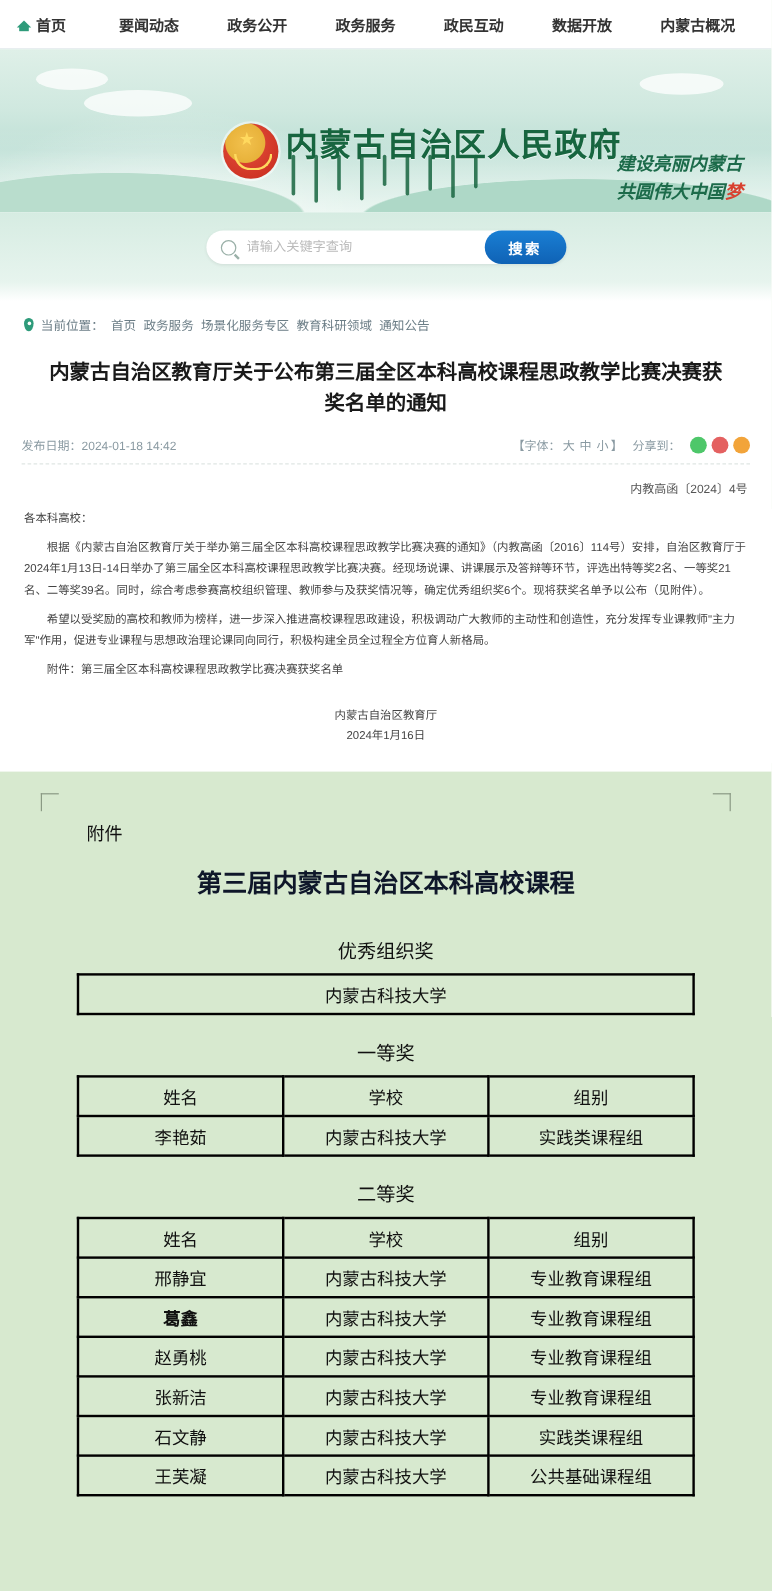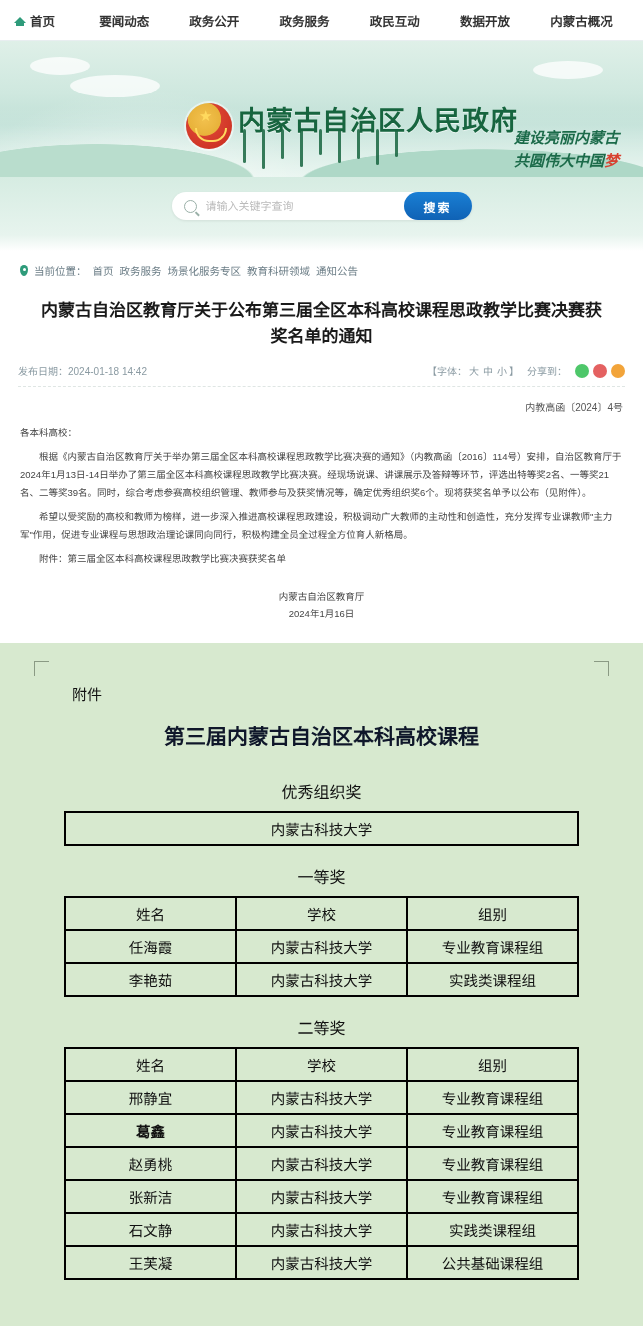--- a/index.html
+++ b/index.html
@@ -503,25 +503,20 @@
       <table class="award">
         <thead>
           <tr>
             <th>姓名</th>
             <th>学校</th>
             <th>组别</th>
           </tr>
         </thead>
         <tbody>
           <tr>
-            <td>任海霞</td>
-            <td>内蒙古科技大学</td>
-            <td>专业教育课程组</td>
-          </tr>
-          <tr>
             <td>李艳茹</td>
             <td>内蒙古科技大学</td>
             <td>实践类课程组</td>
           </tr>
         </tbody>
       </table>
 
       <div class="award-head">二等奖</div>
       <table class="award">
         <thead>

